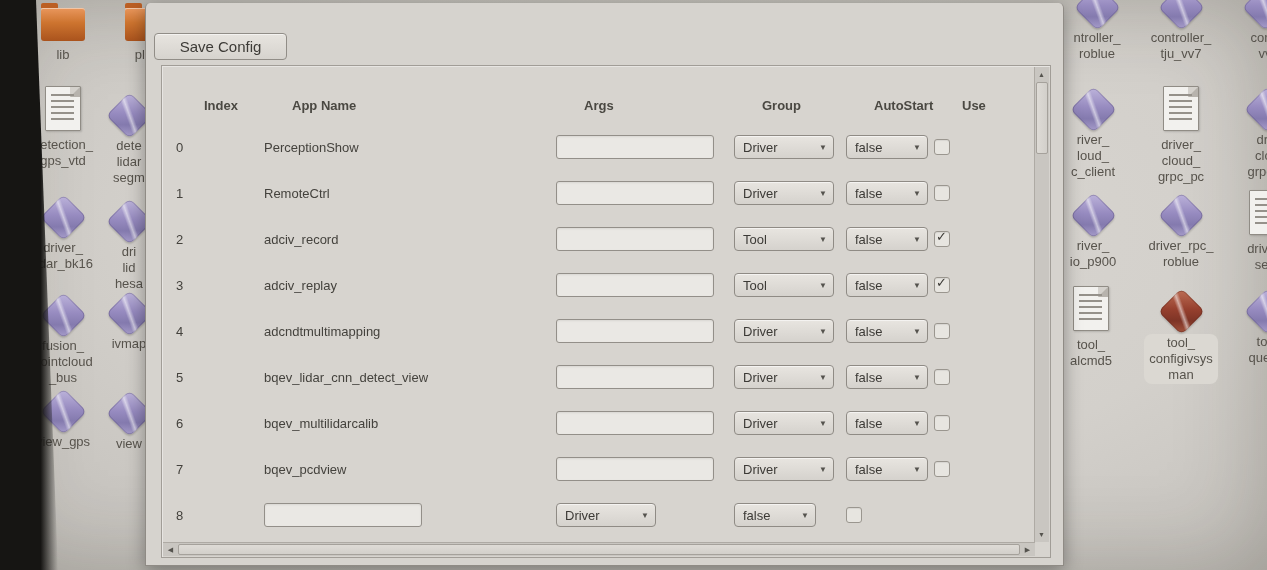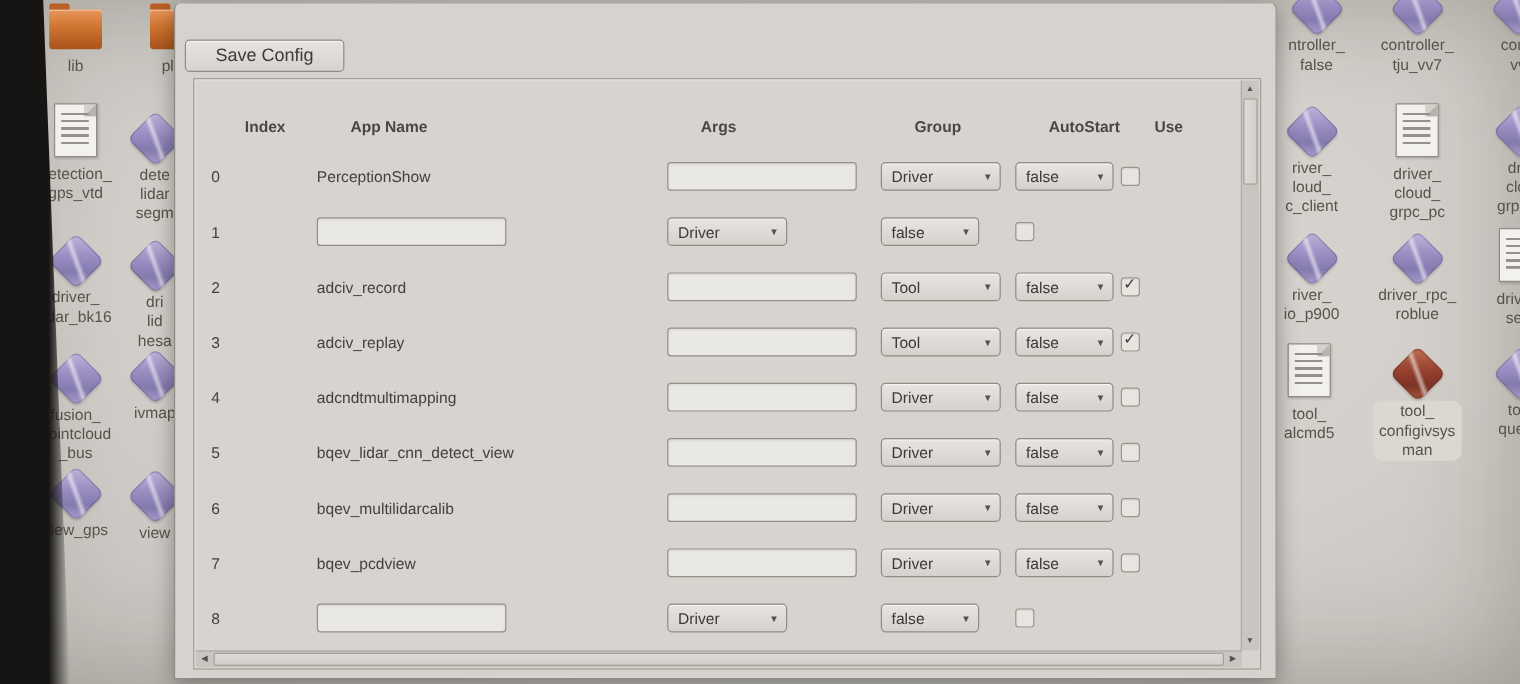--- a/index.html
+++ b/index.html
@@ -215,21 +215,21 @@
         <div class="icon-gfx diamond"></div>
         <div class="icon-label">view_gps</div>
       </div>
       <div class="dicon" style="left: 86px; top: 390px;">
         <div class="icon-gfx diamond"></div>
         <div class="icon-label">view</div>
       </div>
       <div class="dicon" style="left: 1054px; top: -16px;">
         <div class="icon-gfx diamond"></div>
         <div class="icon-label">ntroller_
-false</div>
+roblue</div>
       </div>
       <div class="dicon" style="left: 1138px; top: -16px;">
         <div class="icon-gfx diamond"></div>
         <div class="icon-label">controller_
 tju_vv7</div>
       </div>
       <div class="dicon" style="left: 1222px; top: -16px;">
         <div class="icon-gfx diamond"></div>
         <div class="icon-label">contr
 vv</div>
@@ -320,20 +320,21 @@
                 <span>false</span>
                 <span class="arr">▼</span>
               </div>
             </div>
             <div class="cell">
               <div class="chk"></div>
             </div>
           </div>
           <div class="trow grid">
             <div class="cell">1</div>
+            <div class="cell">RemoteCtrl</div>
             <div class="cell">
               <input class="args" type="text" value="" style="">
             </div>
             <div class="cell">
               <div class="combo group">
                 <span>Driver</span>
                 <span class="arr">▼</span>
               </div>
             </div>
             <div class="cell">

